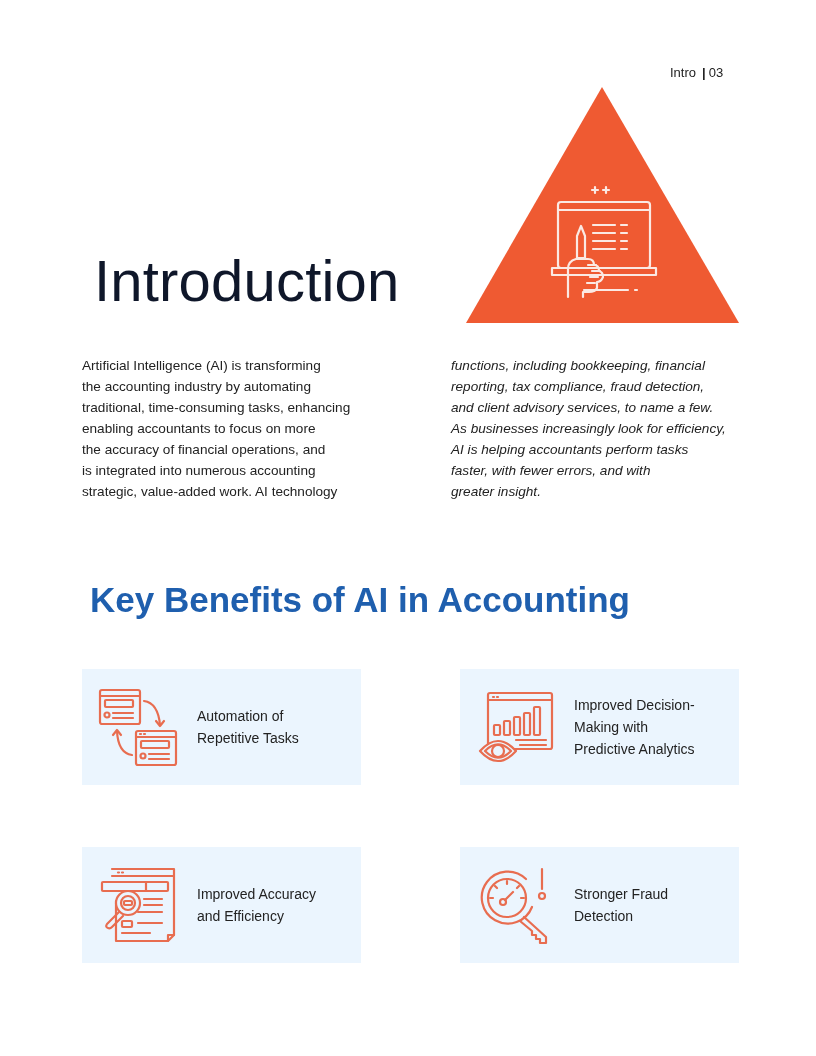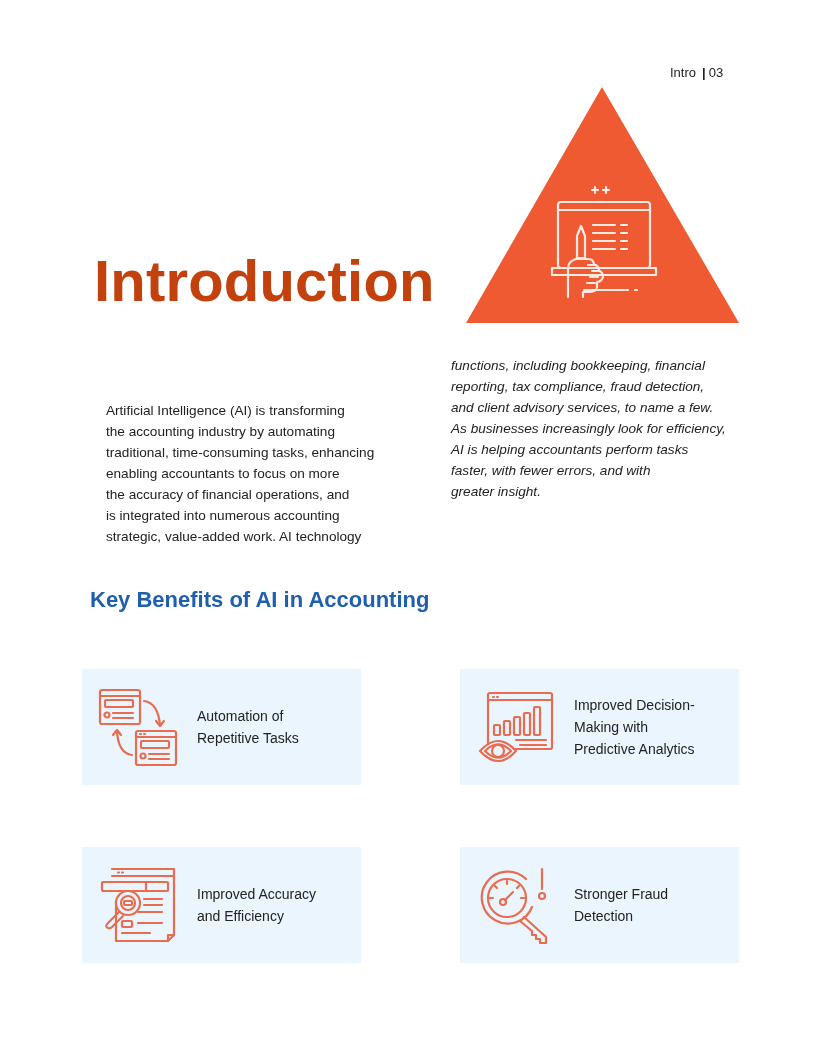--- a/index.html
+++ b/index.html
@@ -2,27 +2,27 @@
 <html><head>
 <meta charset="utf-8">
 <style>
   html, body { margin: 0; padding: 0; background: #ffffff; }
   body { width: 816px; height: 1056px; position: relative; overflow: hidden;
          font-family: "Liberation Sans", sans-serif; color: #222222; }
   .page-label { position: absolute; top: 65px; left: 670px; font-size: 13px; color: #222; }
   .page-label .sep { font-weight: bold; margin-left: 6px; }
   .page-label .num { font-weight: normal; margin-left: 3px; }
   .hero-triangle { position: absolute; left: 464px; top: 85px; width: 278px; height: 242px; }
-  .title { position: absolute; left: 94px; top: 246px; font-size: 58px; font-weight: bold;
-           color: #c2410c; letter-spacing: 0.2px; margin: 0; line-height: 70px; }
+  .title { position: absolute; left: 94px; top: 246px; font-size: 58px; font-weight: normal;
+           color: #0f172a; letter-spacing: 0.2px; margin: 0; line-height: 70px; }
   .intro-col { position: absolute; top: 355px; width: 300px; font-size: 13.6px; line-height: 21px; color: #222; }
-  .intro-col.left { left: 106px; margin-top: 45px; }
+  .intro-col.left { left: 82px; }
   .intro-col.right { left: 451px; width: 300px; font-style: italic; }
   .intro-col span { display: block; white-space: nowrap; }
-  .section-title { position: absolute; left: 90px; top: 580px; font-size: 22px; font-weight: bold;
+  .section-title { position: absolute; left: 90px; top: 580px; font-size: 35px; font-weight: bold;
                    color: #1f5fae; margin: 0; line-height: 40px; }
   .card { position: absolute; width: 279px; height: 116px; background: #ebf5fe; }
   .card .icon { position: absolute; left: 16px; top: 18px; width: 80px; height: 80px; }
   .card .label { position: absolute; left: 115px; font-size: 14px; line-height: 22px; color: #222; }
   .card .label span { display: block; white-space: nowrap; }
   .card-1 { left: 82px; top: 669px; }
   .card-2 { left: 460px; top: 669px; }
   .card-3 { left: 82px; top: 847px; }
   .card-4 { left: 460px; top: 847px; }
   .card-2 .label { left: 114px; top: 25px; }

